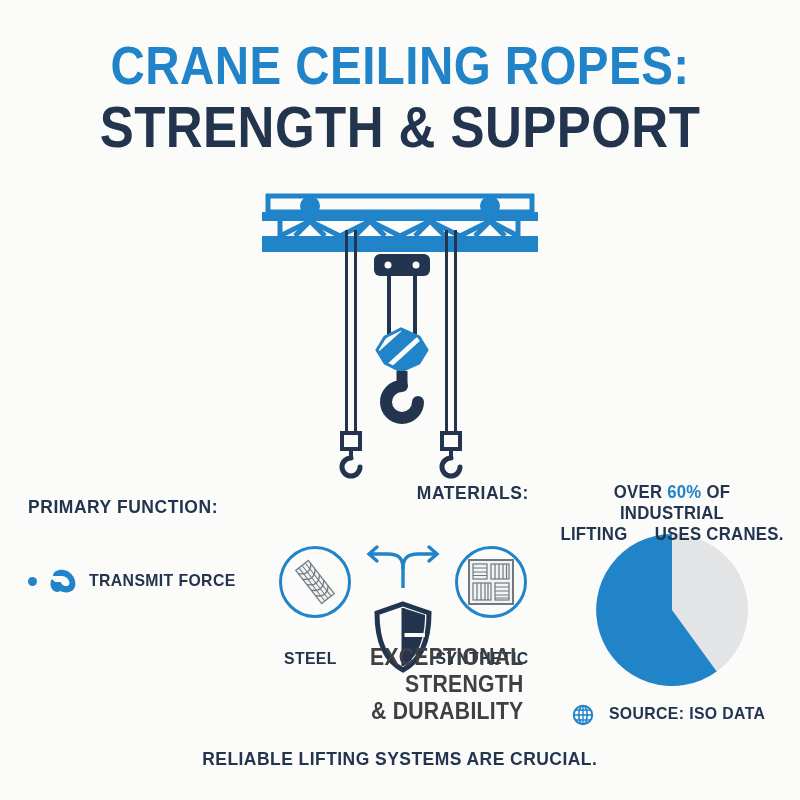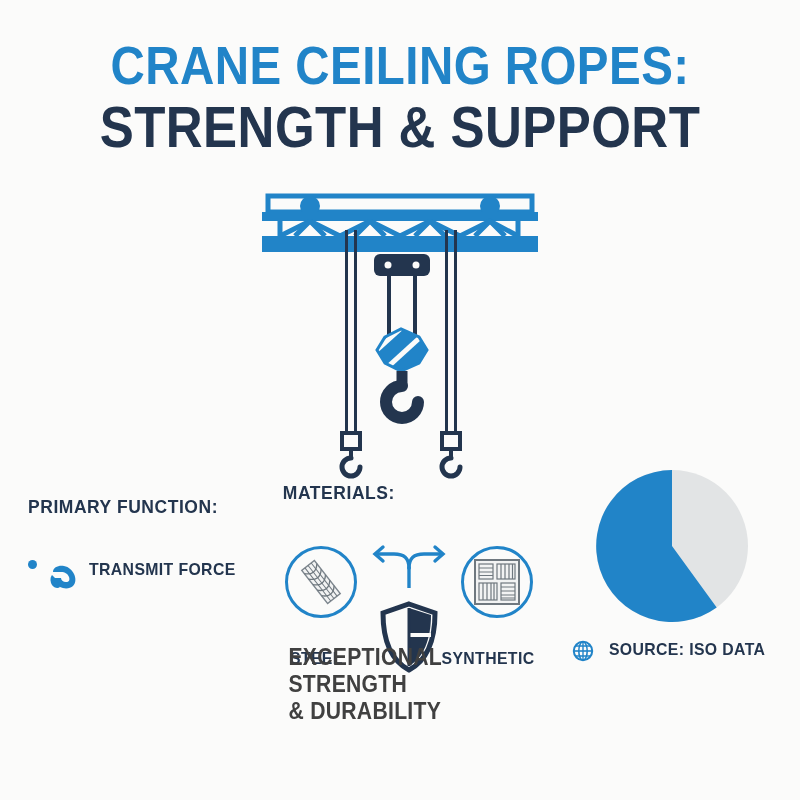--- a/index.html
+++ b/index.html
@@ -70,21 +70,21 @@
     position: absolute;
     left: 28px;
     top: 496px;
     width: 260px;
   }
   .bullet-list {
     margin-top: 42px;
   }
   .bullet-row {
     display: flex;
-    align-items: flex-start;
+    align-items: center;
     height: 42px;
   }
   .bullet-dot {
     width: 9px;
     height: 9px;
     border-radius: 50%;
     background: #2184c8;
     flex: 0 0 auto;
     margin-right: 11px;
   }
@@ -104,24 +104,24 @@
     color: #23354e;
     letter-spacing: 0.4px;
     transform: scaleX(0.93);
     transform-origin: left center;
     white-space: nowrap;
   }
 
   
   .col-mid {
     position: absolute;
-    left: 278px;
+    left: 272px;
     top: 482px;
     width: 262px;
-    text-align: left;
+    text-align: right;
   }
   .col-mid .sec-head {
     transform: scaleX(0.92);
     transform-origin: center center;
     display: inline-block;
   }
   .materials-row {
     position: relative;
     margin-top: 12px;
     height: 140px;
@@ -394,20 +394,27 @@
     </div>
 
     <div class="mat-caption">
       <div>EXCEPTIONAL</div>
       <div>STRENGTH</div>
       <div>&amp; DURABILITY</div>
     </div>
   </div>
 
   <div class="col-right">
+    <div class="pie-head">
+      <div class="pie-head-l1"><span>OVER </span><span class="hl">60%</span><span> OF INDUSTRIAL</span></div>
+      <div class="pie-head-l2">
+        <span>LIFTING</span>
+        <span>USES CRANES.</span>
+      </div>
+    </div>
 
     <div class="pie-wrap">
       <svg width="160" height="160" viewBox="0 0 160 160">
 
         <circle cx="80" cy="80" r="76" fill="#e2e4e5"></circle>
 
         <path d="M80 80 L80 4 A76 76 0 1 0 124.7 141.6 Z" fill="#2184c8"></path>
       </svg>
     </div>
 
@@ -418,14 +425,17 @@
           <ellipse cx="11" cy="11" rx="4.2" ry="9.2" fill="none" stroke="#2184c8" stroke-width="1.6"></ellipse>
           <path d="M1.8 11 H20.2" stroke="#2184c8" stroke-width="1.6"></path>
           <path d="M3.3 6 H18.7 M3.3 16 H18.7" stroke="#2184c8" stroke-width="1.4"></path>
           <path d="M11 1.8 V20.2" stroke="#2184c8" stroke-width="1.4"></path>
         </svg>
       </span>
       <span class="source-label">SOURCE: ISO DATA</span>
     </div>
   </div>
 
+  <div class="footer">
+    <span>RELIABLE LIFTING SYSTEMS ARE CRUCIAL.</span>
+  </div>
 
 </div>
 
 </body></html>

